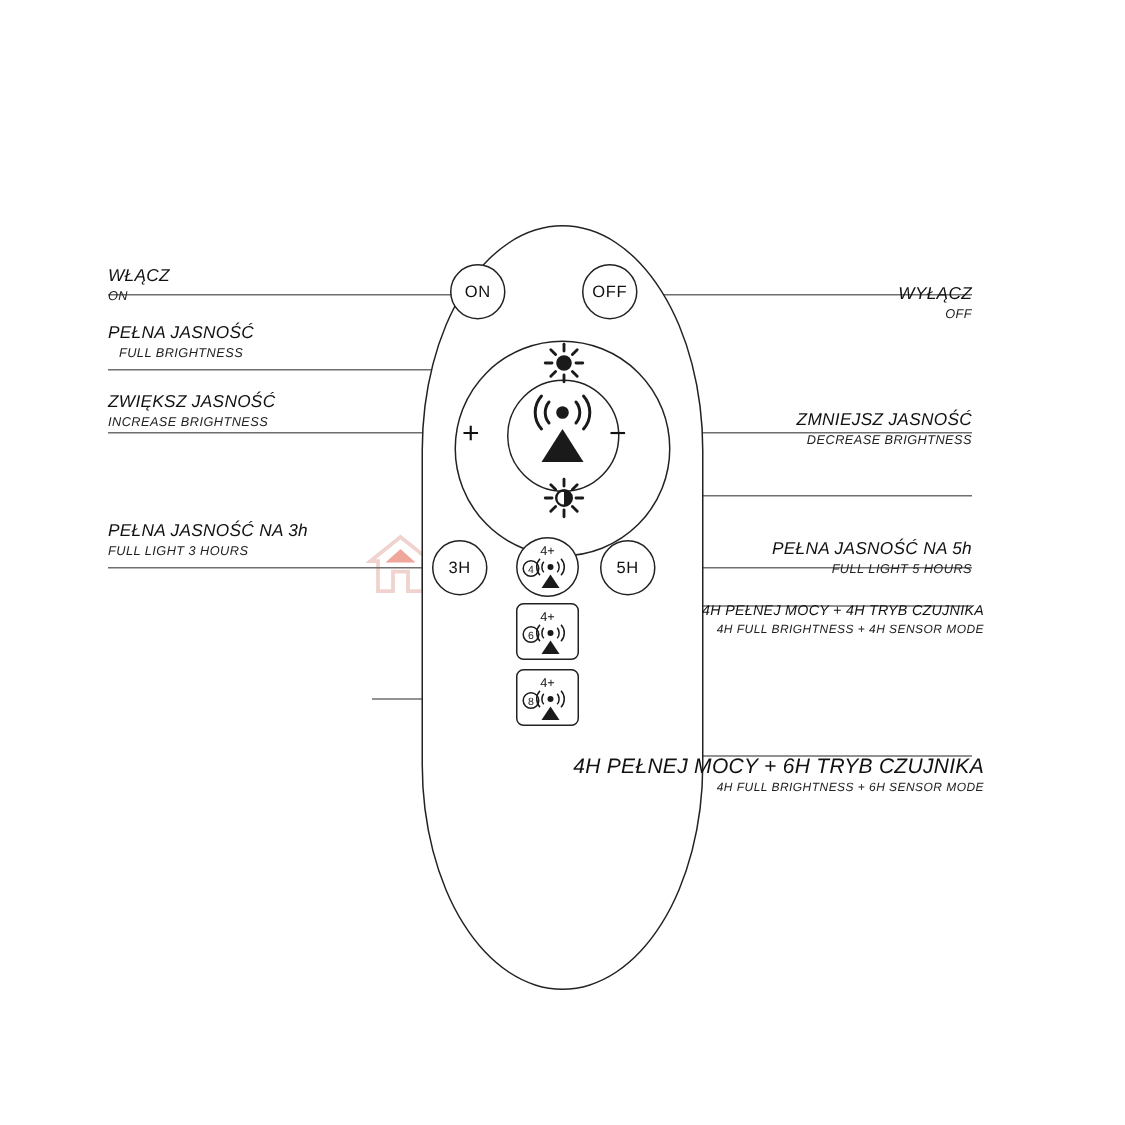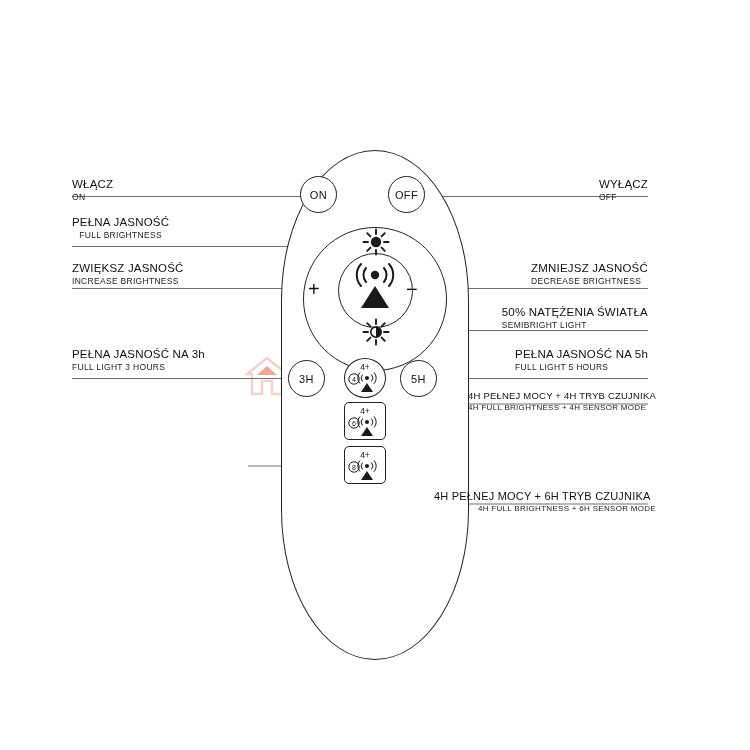--- a/index.html
+++ b/index.html
@@ -138,34 +138,35 @@
     position: absolute;
     left: 0; right: 0;
     top: 13px;
     height: 22px;
   }
 
   
   .label {
     position: absolute;
     color: #111;
+    font-style: italic;
   }
   .label .l1 {
     font-size: 11.5px;
     letter-spacing: 0.2px;
     white-space: nowrap;
   }
   .label .l2 {
     font-size: 8.5px;
     letter-spacing: 0.3px;
     white-space: nowrap;
     margin-top: 2px;
     color: #222;
   }
-  .label.right { text-align: left; }
+  .label.right { text-align: right; margin-top: 12px; }
   .label.left  { text-align: left; }
 
   
   .line {
     position: absolute;
     background: #6f6f6f;
     height: 1px;
   }
 </style>
 </head>
@@ -327,39 +328,35 @@
   <div class="label left" style="left:72px; top:262px;">
     <div class="l1">ZWIĘKSZ JASNOŚĆ</div>
     <div class="l2">INCREASE BRIGHTNESS</div>
   </div>
 
   <div class="label right" style="right:102px; top:262px;">
     <div class="l1">ZMNIEJSZ JASNOŚĆ</div>
     <div class="l2">DECREASE BRIGHTNESS</div>
   </div>
 
-  <div class="label right" style="right:102px; top:306px;">
-    <div class="l1">50% NATĘŻENIA ŚWIATŁA</div>
-    <div class="l2">SEMIBRIGHT LIGHT</div>
-  </div>
 
   <div class="label left" style="left:72px; top:348px;">
     <div class="l1">PEŁNA JASNOŚĆ NA 3h</div>
     <div class="l2">FULL LIGHT 3 HOURS</div>
   </div>
 
   <div class="label right" style="right:102px; top:348px;">
     <div class="l1">PEŁNA JASNOŚĆ NA 5h</div>
     <div class="l2">FULL LIGHT 5 HOURS</div>
   </div>
 
   <div class="label right" style="right:94px; top:390px;padding-left:40px;">
     <div class="l1" style="font-size:9.5px;">4H PEŁNEJ MOCY + 4H TRYB CZUJNIKA</div>
     <div class="l2" style="font-size:8px;">4H FULL BRIGHTNESS + 4H SENSOR MODE</div>
   </div>
 
   <div class="label right" style="right:94px; top:490px;">
-    <div class="l1" style="font-size:11px;">4H PEŁNEJ MOCY + 6H TRYB CZUJNIKA</div>
+    <div class="l1" style="font-size:14px;">4H PEŁNEJ MOCY + 6H TRYB CZUJNIKA</div>
     <div class="l2" style="font-size:8px;padding-left:44px;">4H FULL BRIGHTNESS + 6H SENSOR MODE</div>
   </div>
 
 
 </div>
 
 </body></html>

